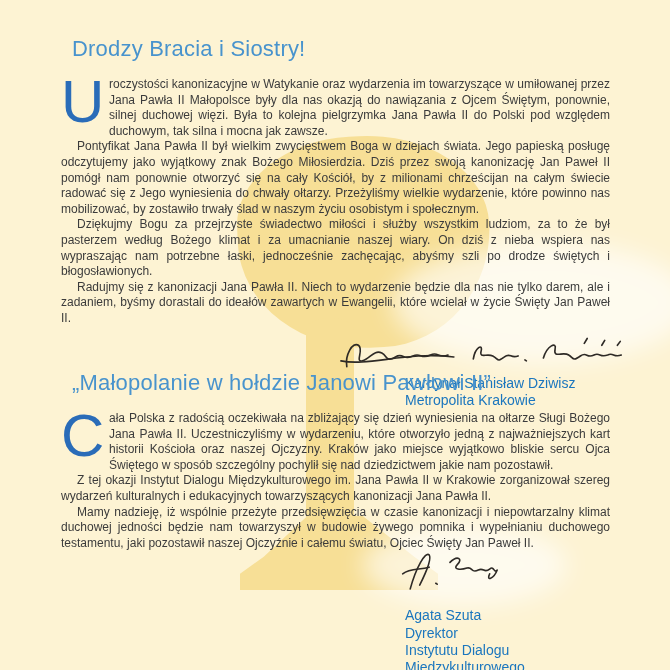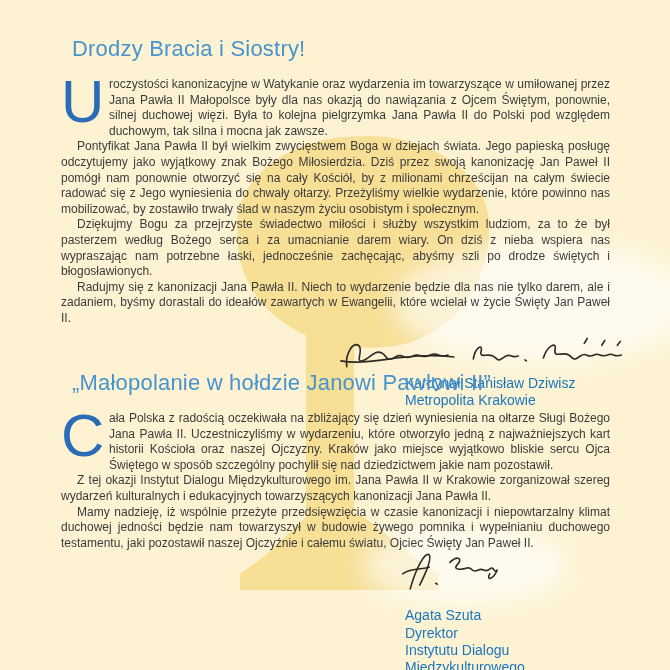--- a/index.html
+++ b/index.html
@@ -69,21 +69,21 @@
     <div class="wm-base"></div>
   </div>
   <div class="glow glow1"></div>
   <div class="glow glow2"></div>
 
   <section class="letter letter1">
     <h1 class="heading">Drodzy Bracia i Siostry!</h1>
 
     <p class="para"><span class="dropcap">U</span><span>roczystości kanonizacyjne w Watykanie oraz wydarzenia im towarzyszące w umiłowanej przez Jana Pawła II Małopolsce były dla nas okazją do nawiązania z Ojcem Świętym, ponownie, silnej duchowej więzi. Była to kolejna pielgrzymka Jana Pawła II do Polski pod względem duchowym, tak silna i mocna jak zawsze.</span></p>
     <p class="para indent">Pontyfikat Jana Pawła II był wielkim zwycięstwem Boga w dziejach świata. Jego papieską posługę odczytujemy jako wyjątkowy znak Bożego Miłosierdzia. Dziś przez swoją kanonizację Jan Paweł II pomógł nam ponownie otworzyć się na cały Kościół, by z milionami chrześcijan na całym świecie radować się z Jego wyniesienia do chwały ołtarzy. Przeżyliśmy wielkie wydarzenie, które powinno nas mobilizować, by zostawiło trwały ślad w naszym życiu osobistym i społecznym.</p>
-    <p class="para indent">Dziękujmy Bogu za przejrzyste świadectwo miłości i służby wszystkim ludziom, za to że był pasterzem według Bożego serca i za umacnianie darem wiary. On dziś z nieba wspiera nas wypraszając nam potrzebne łaski, jednocześnie zachęcając, abyśmy szli po drodze świętych i błogosławionych.</p>
+    <p class="para indent">Dziękujmy Bogu za przejrzyste świadectwo miłości i służby wszystkim ludziom, za to że był pasterzem według Bożego klimat i za umacnianie naszej wiary. On dziś z nieba wspiera nas wypraszając nam potrzebne łaski, jednocześnie zachęcając, abyśmy szli po drodze świętych i błogosławionych.</p>
     <p class="para indent">Radujmy się z kanonizacji Jana Pawła II. Niech to wydarzenie będzie dla nas nie tylko darem, ale i zadaniem, byśmy dorastali do ideałów zawartych w Ewangelii, które wcielał w życie Święty Jan Paweł II.</p>
 
     <div class="sigblock sigblock1">
       <svg class="sig-svg sig1-svg ink" viewBox="0 0 300 44" aria-hidden="true">
         <path d="M8,34 C6,22 14,8 20,12 C26,16 16,30 24,28 C32,26 36,16 44,20 C50,23 48,30 58,24 C66,19 66,28 76,23 C84,19 84,27 94,22 C102,18 102,26 112,22"></path>
         <path d="M2,28 C30,34 70,18 118,24"></path>
         <path d="M138,26 C140,14 148,10 146,18 C144,26 152,20 158,23 C164,26 162,30 170,24 C176,19 176,26 184,23"></path>
         <path d="M191,27 l1.5,1"></path>
         <path d="M210,25 C214,12 224,8 222,16 C220,26 230,18 236,22 C241,25 240,29 248,23 C255,18 254,26 262,22 C268,19 268,25 276,22 C282,19 282,25 290,22"></path>
         <path d="M252,10 L255,5"></path>

